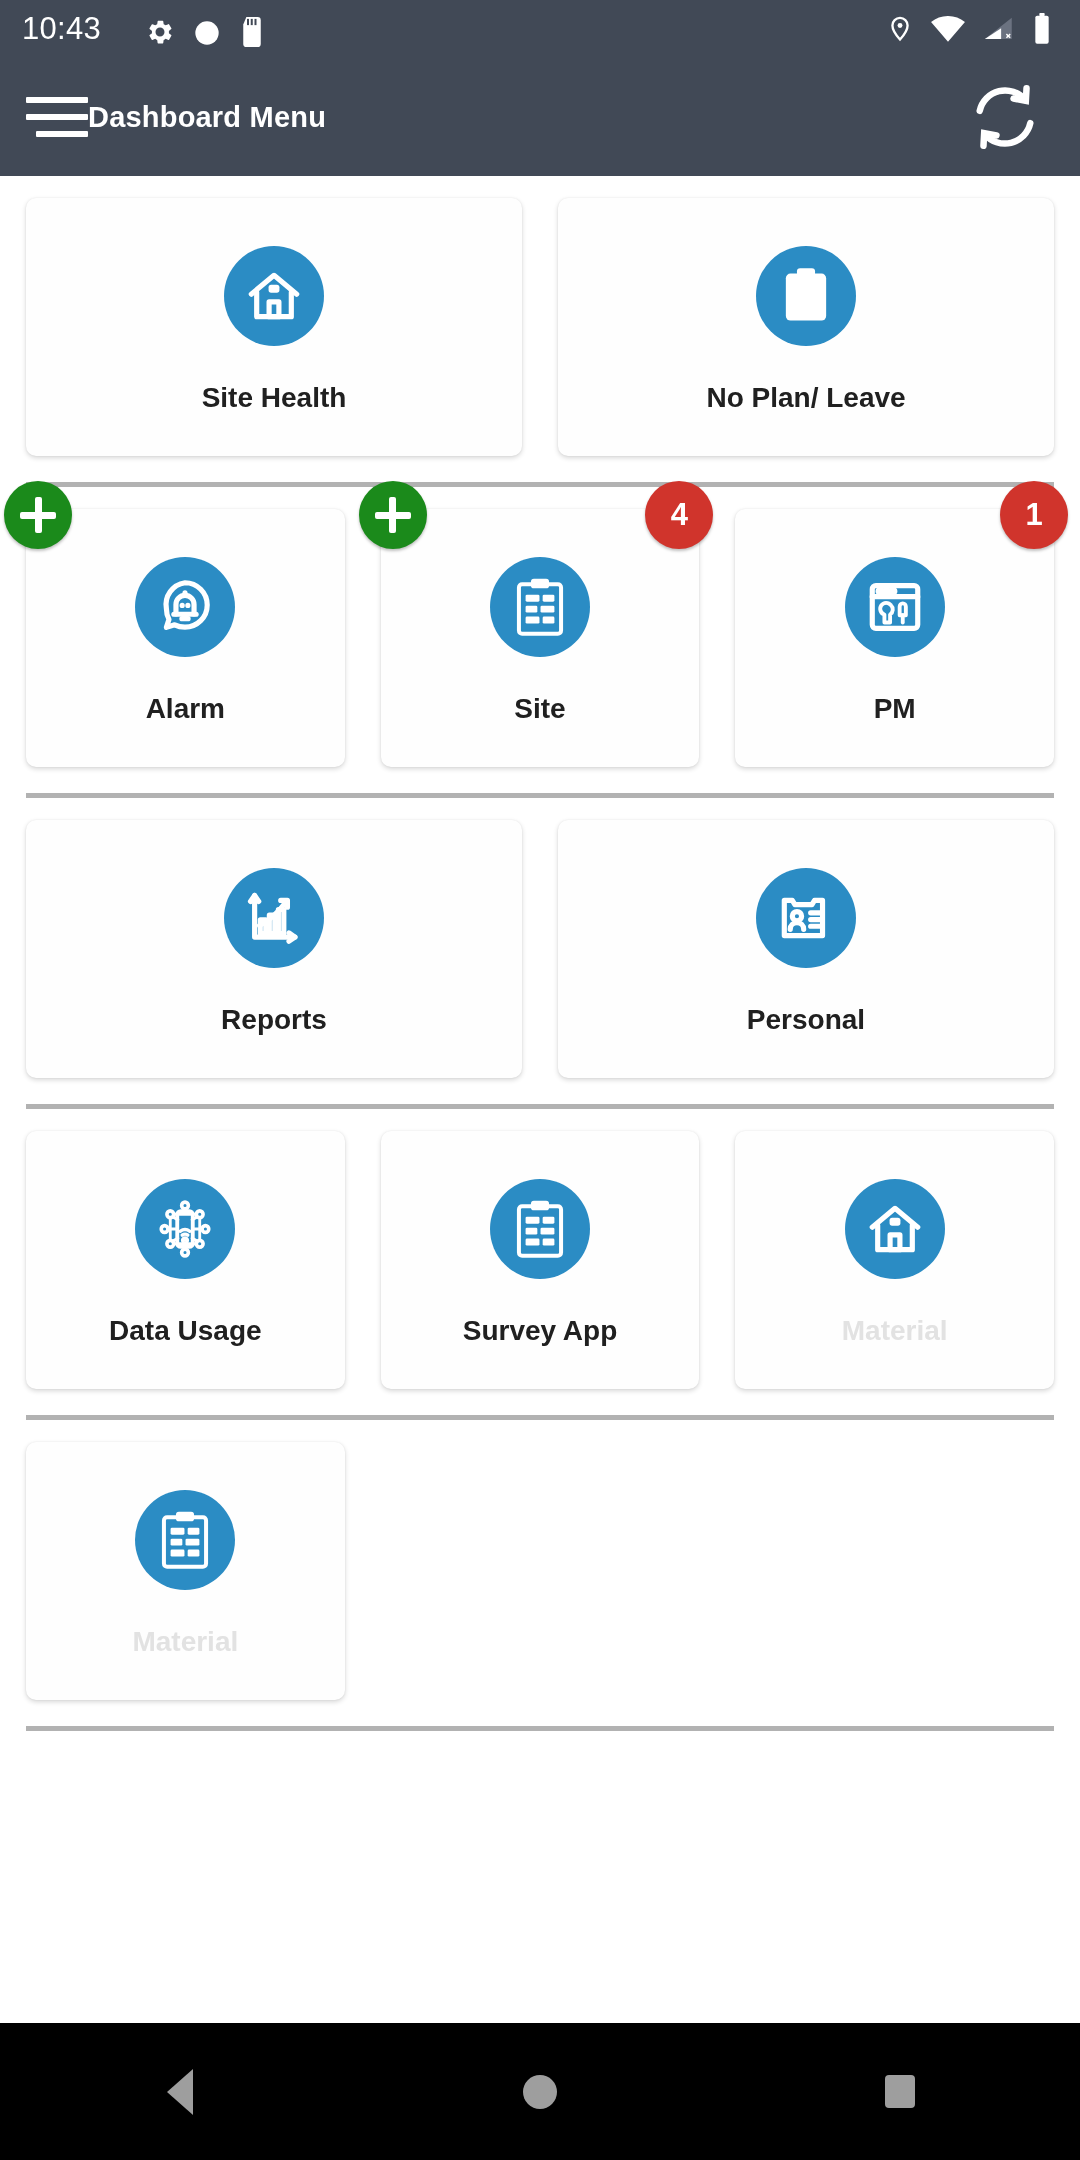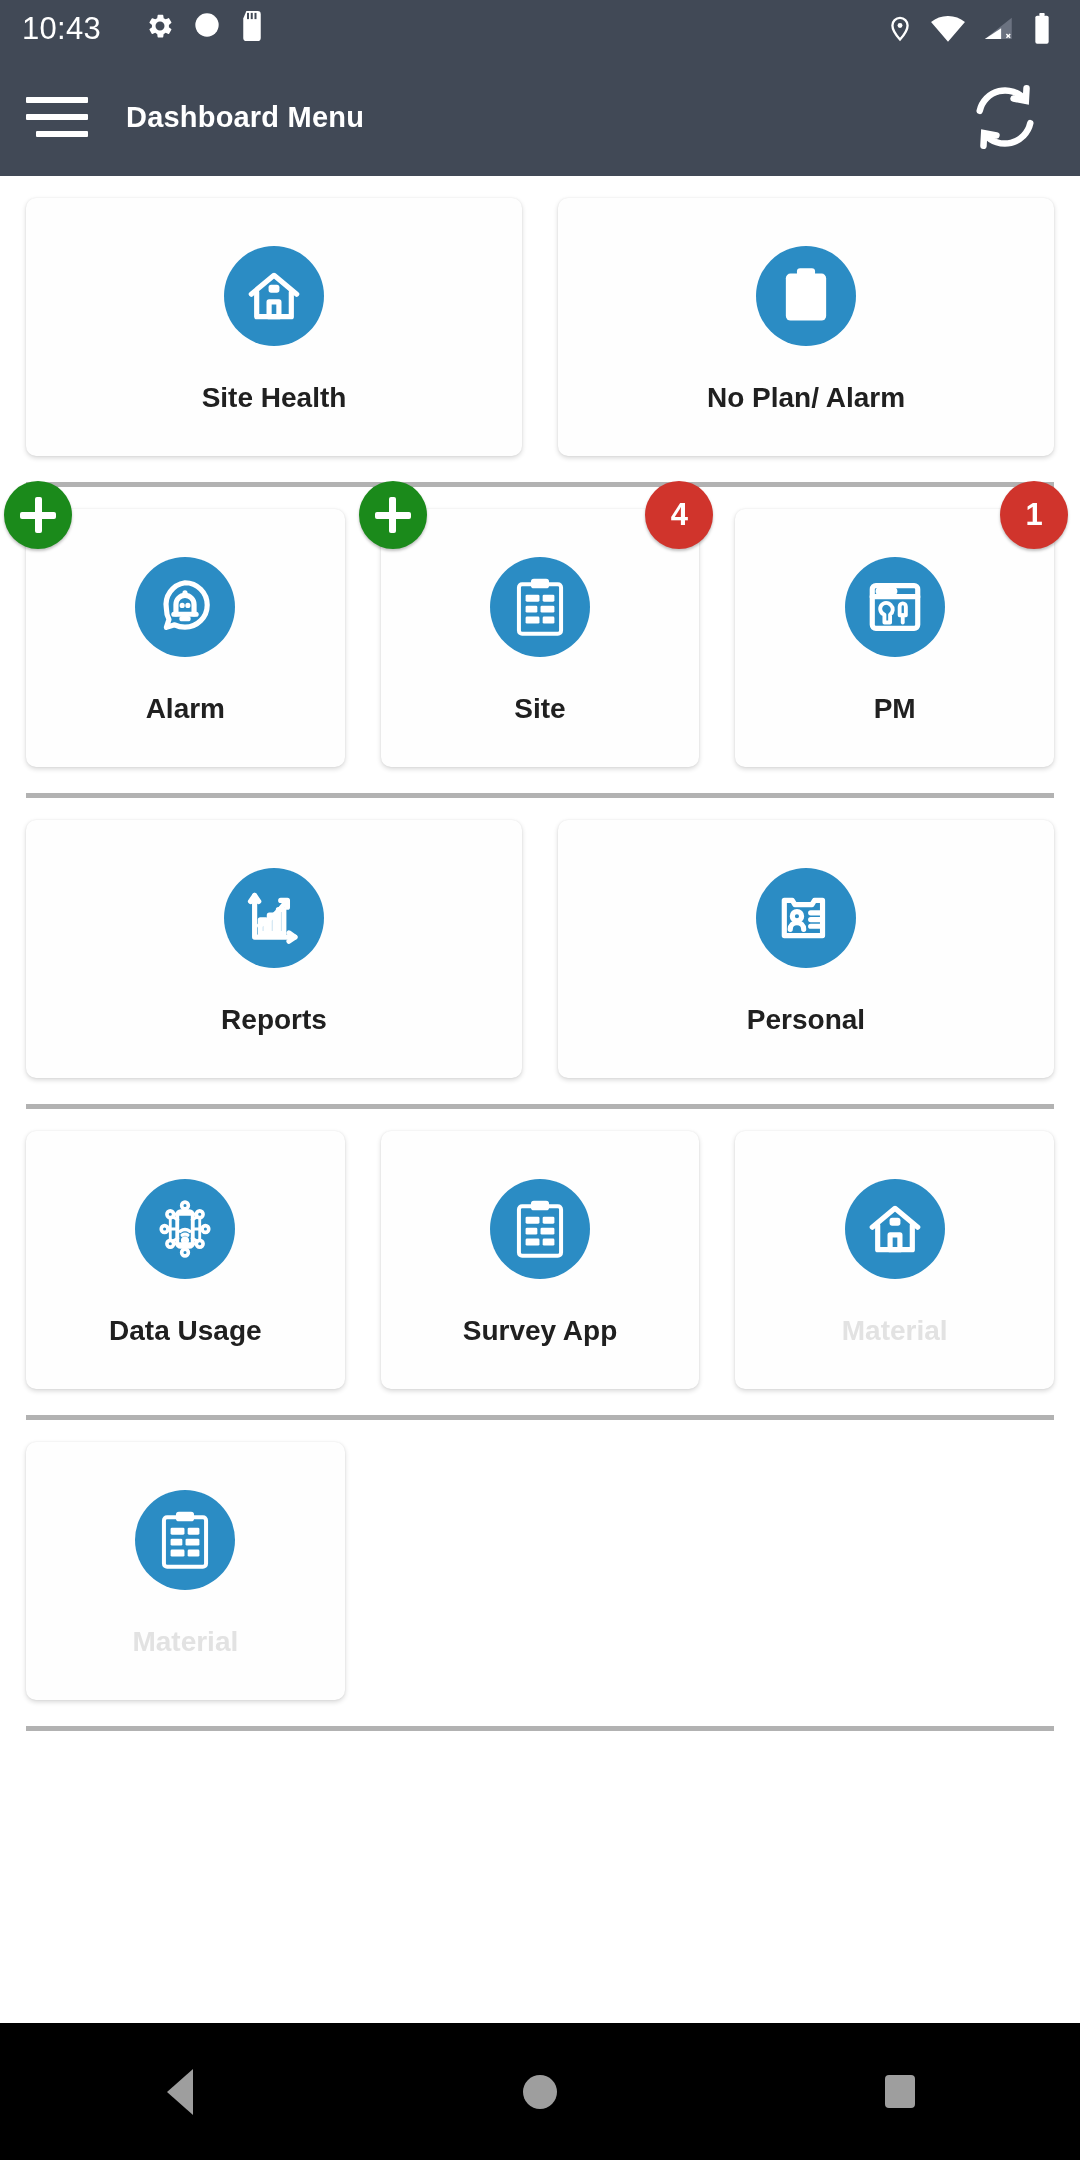--- a/index.html
+++ b/index.html
@@ -11,38 +11,38 @@
   }
   .screen { width: 1080px; height: 2160px; display: flex; flex-direction: column; background: #ffffff; }
 
   
   .statusbar {
     height: 58px; background: #414956; color: #fff;
     display: flex; align-items: center; padding: 0 22px;
     flex: 0 0 58px;
   }
   .sb-time { font-size: 31px; font-weight: 400; letter-spacing: .3px; margin-right: 26px; }
-  .sb-left { display: flex; align-items: flex-start; gap: 18px; }
+  .sb-left { display: flex; align-items: flex-end; gap: 18px; }
   .sb-spacer { flex: 1; }
   .sb-right { display: flex; align-items: center; gap: 16px; padding-right: 6px; }
   .sb-icon { display: block; }
 
   
   .appbar {
     height: 118px; background: #414956; color: #fff;
     display: flex; align-items: center; padding: 0 34px 0 26px;
     flex: 0 0 118px;
   }
   .hamburger { width: 62px; display: flex; flex-direction: column; gap: 11px; cursor: pointer; }
   .hamburger span { display: block; height: 6px; background: #fff; border-radius: 1px; }
   .hamburger span:nth-child(1) { width: 62px; }
   .hamburger span:nth-child(2) { width: 62px; }
   .hamburger span:nth-child(3) { width: 52px; margin-left: 10px; }
   .appbar-title {
-    font-size: 29px; font-weight: bold; margin-left: 38px; letter-spacing: .2px;
+    font-size: 29px; font-weight: bold; letter-spacing: .2px;
   }
   .appbar-spacer { flex: 1; }
 
   
   .content { flex: 1; background: #ffffff; padding: 0 0 0 0; overflow: hidden; }
 
   .row-wrap { padding: 0 26px; }
   .row {
     display: flex; gap: 36px; padding-top: 22px;
   }
@@ -207,21 +207,21 @@
               </div>
             </div>
             <div class="cell">
               <div class="card">
                 <div class="icon-circle">
                   <svg width="54" height="62" viewBox="0 0 20 24" fill="#fff">
       <rect x="2.2" y="3.3" width="15.6" height="18.2" rx="1.8"></rect>
       <rect x="6.5" y="1.3" width="7" height="3.8" rx="1.2"></rect>
     </svg>
                 </div>
-                <div class="card-label">No Plan/ Alarm</div>
+                <div class="card-label">No Plan/ Leave</div>
               </div>
             </div>
           </div>
         </div>
         <div class="divider"></div>
         <div class="row-wrap">
           <div class="row">
             <div class="cell">
               <div class="card">
                 <div class="icon-circle">

